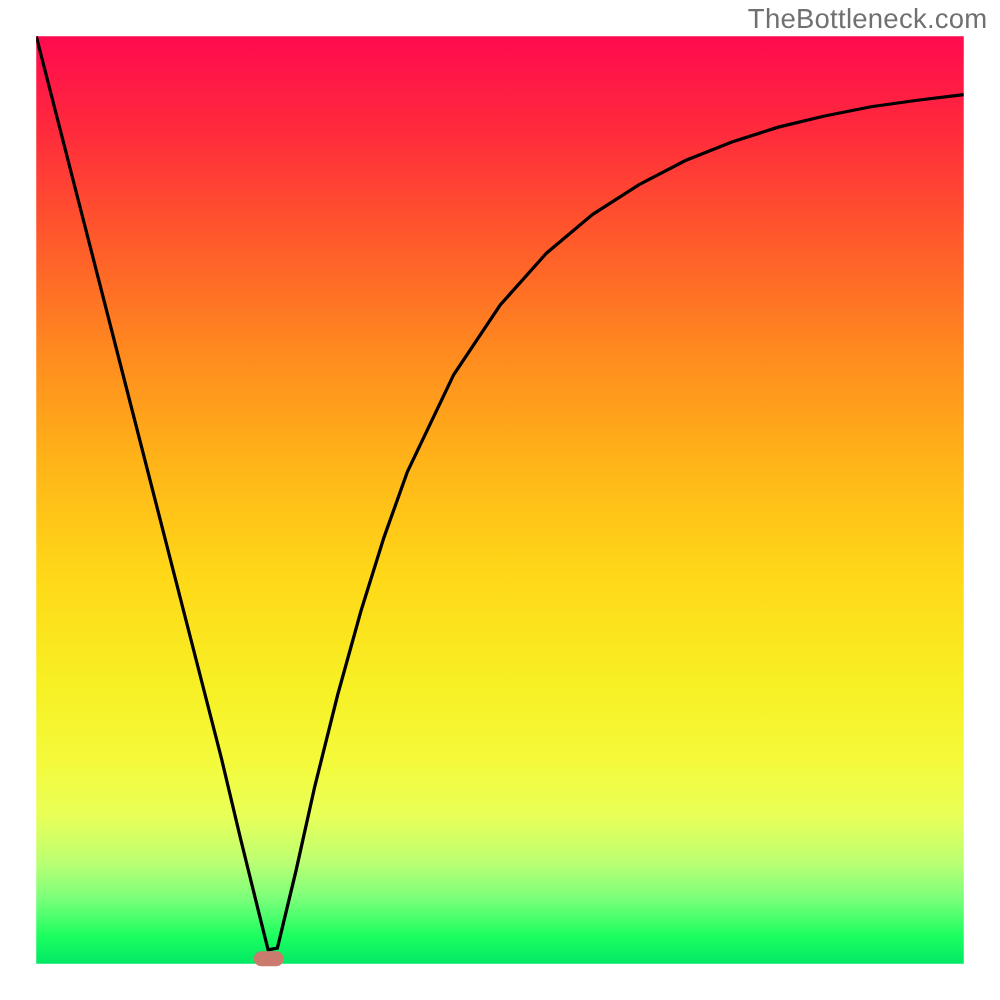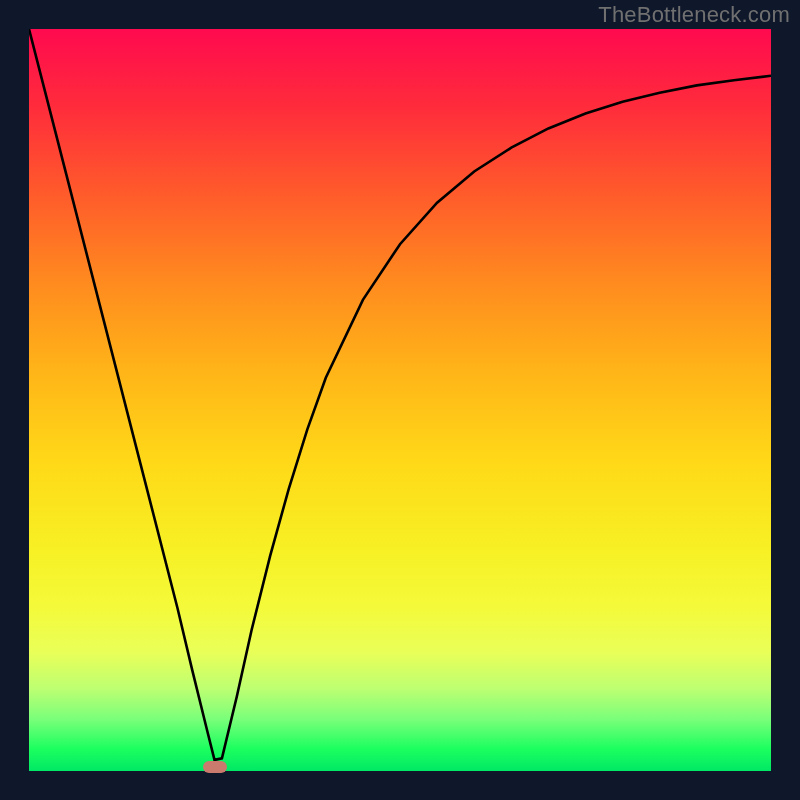--- a/index.html
+++ b/index.html
@@ -7,21 +7,21 @@
     padding: 0;
     width: 800px;
     height: 800px;
     background: #000;
     font-family: Arial, Helvetica, sans-serif;
     overflow: hidden;
   }
   .frame {
     position: absolute;
     inset: 0;
-    background: #0f172a;
+    background: #ffffff;
   }
   .inner {
     position: absolute;
     left: 29px;
     top: 29px;
     width: 742px;
     height: 742px;
     background: linear-gradient(to bottom,
       #ff0a4f 0%,
       #ff2a3c 10%,

